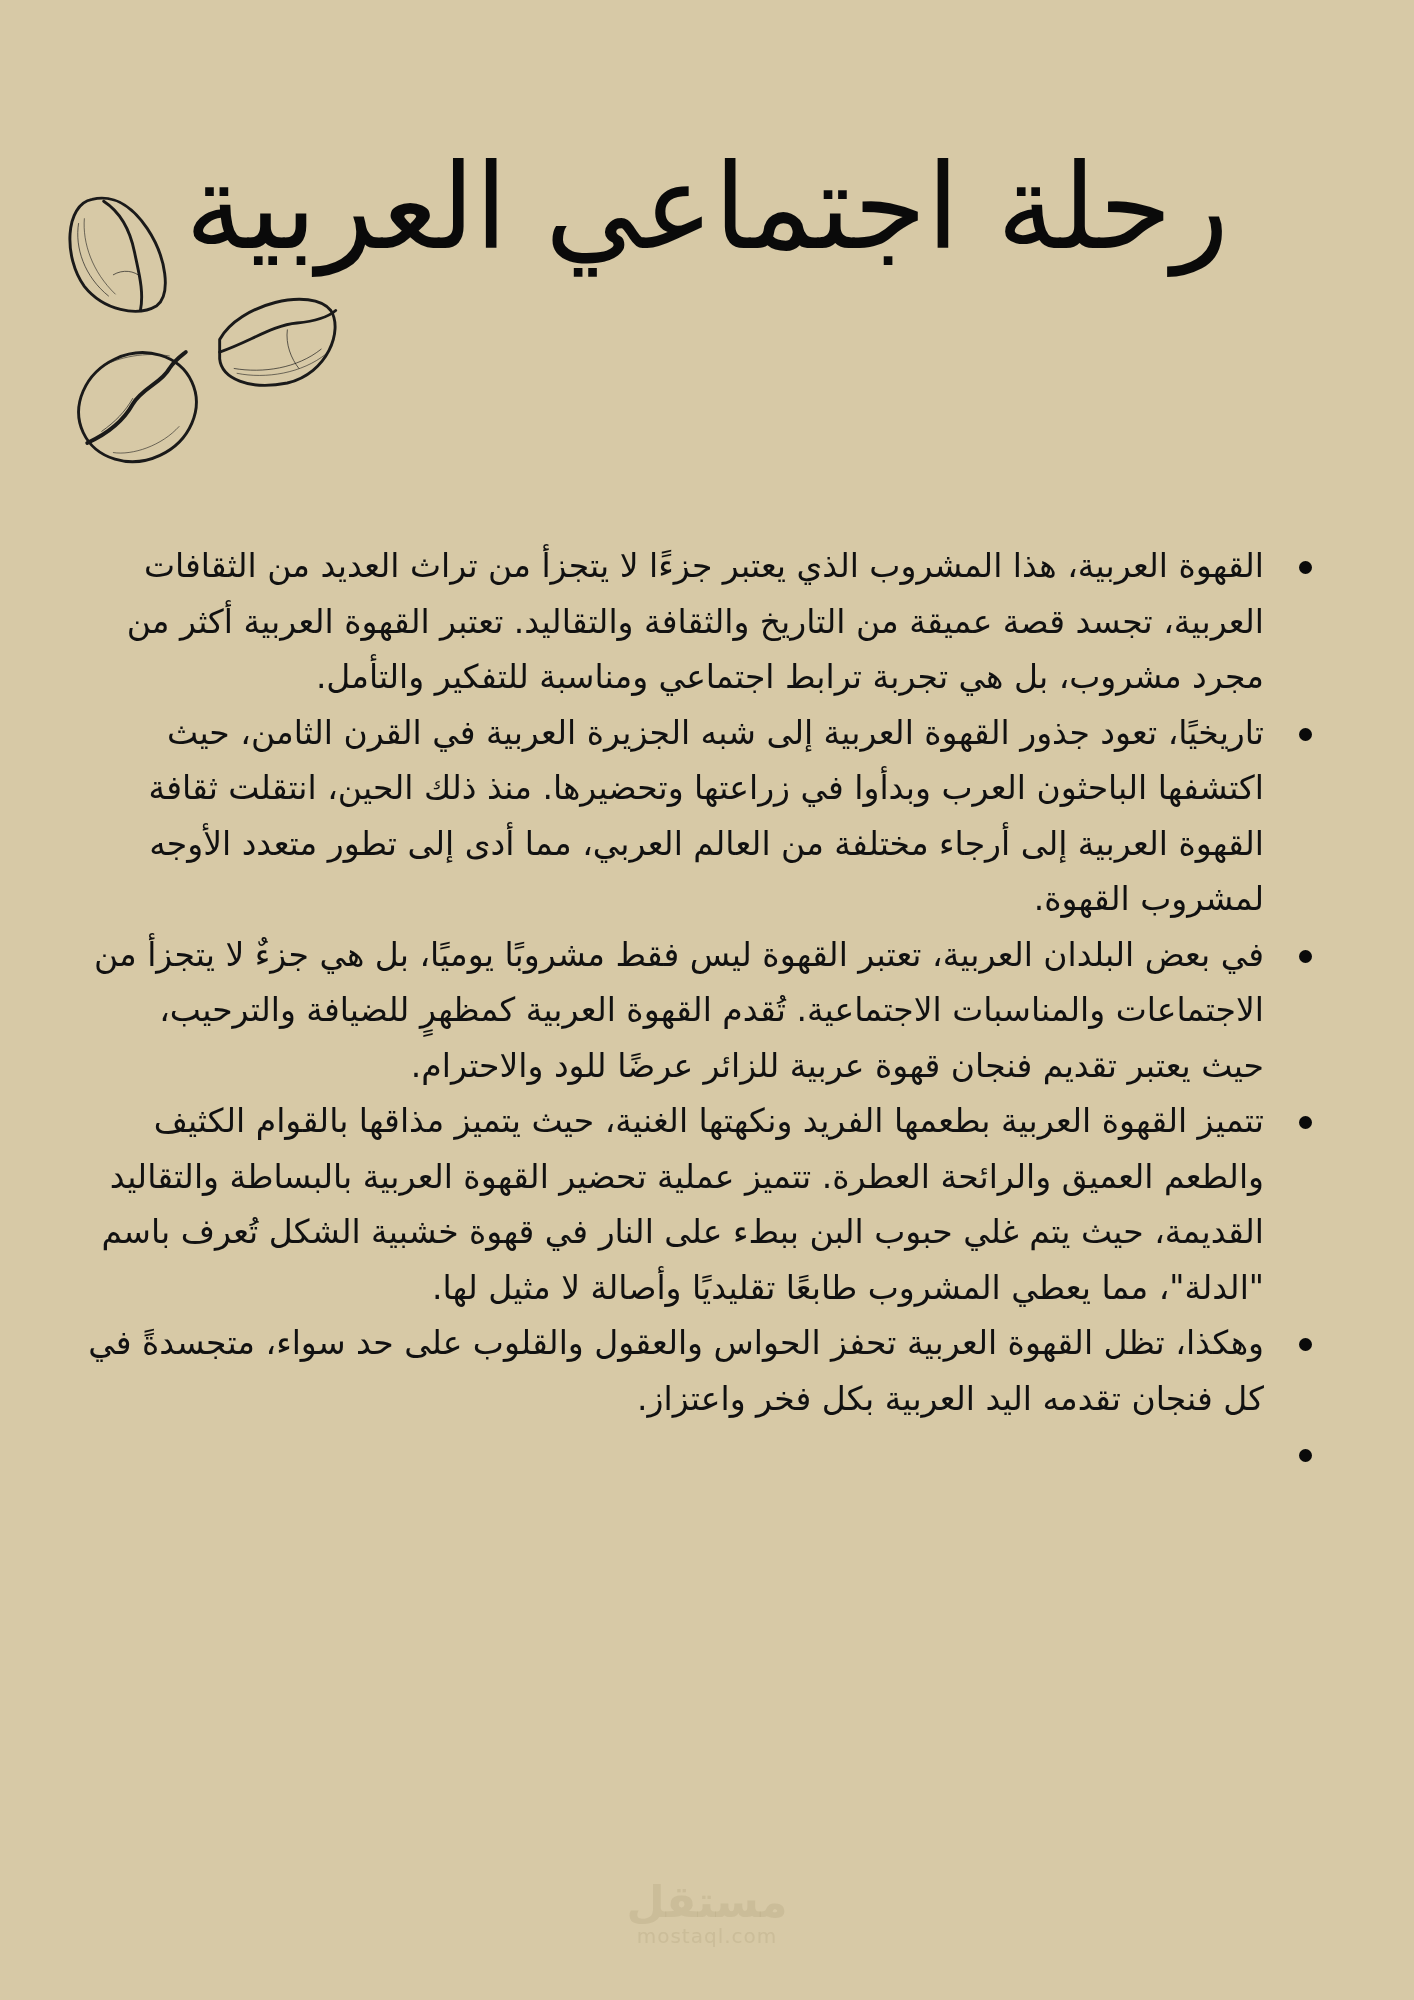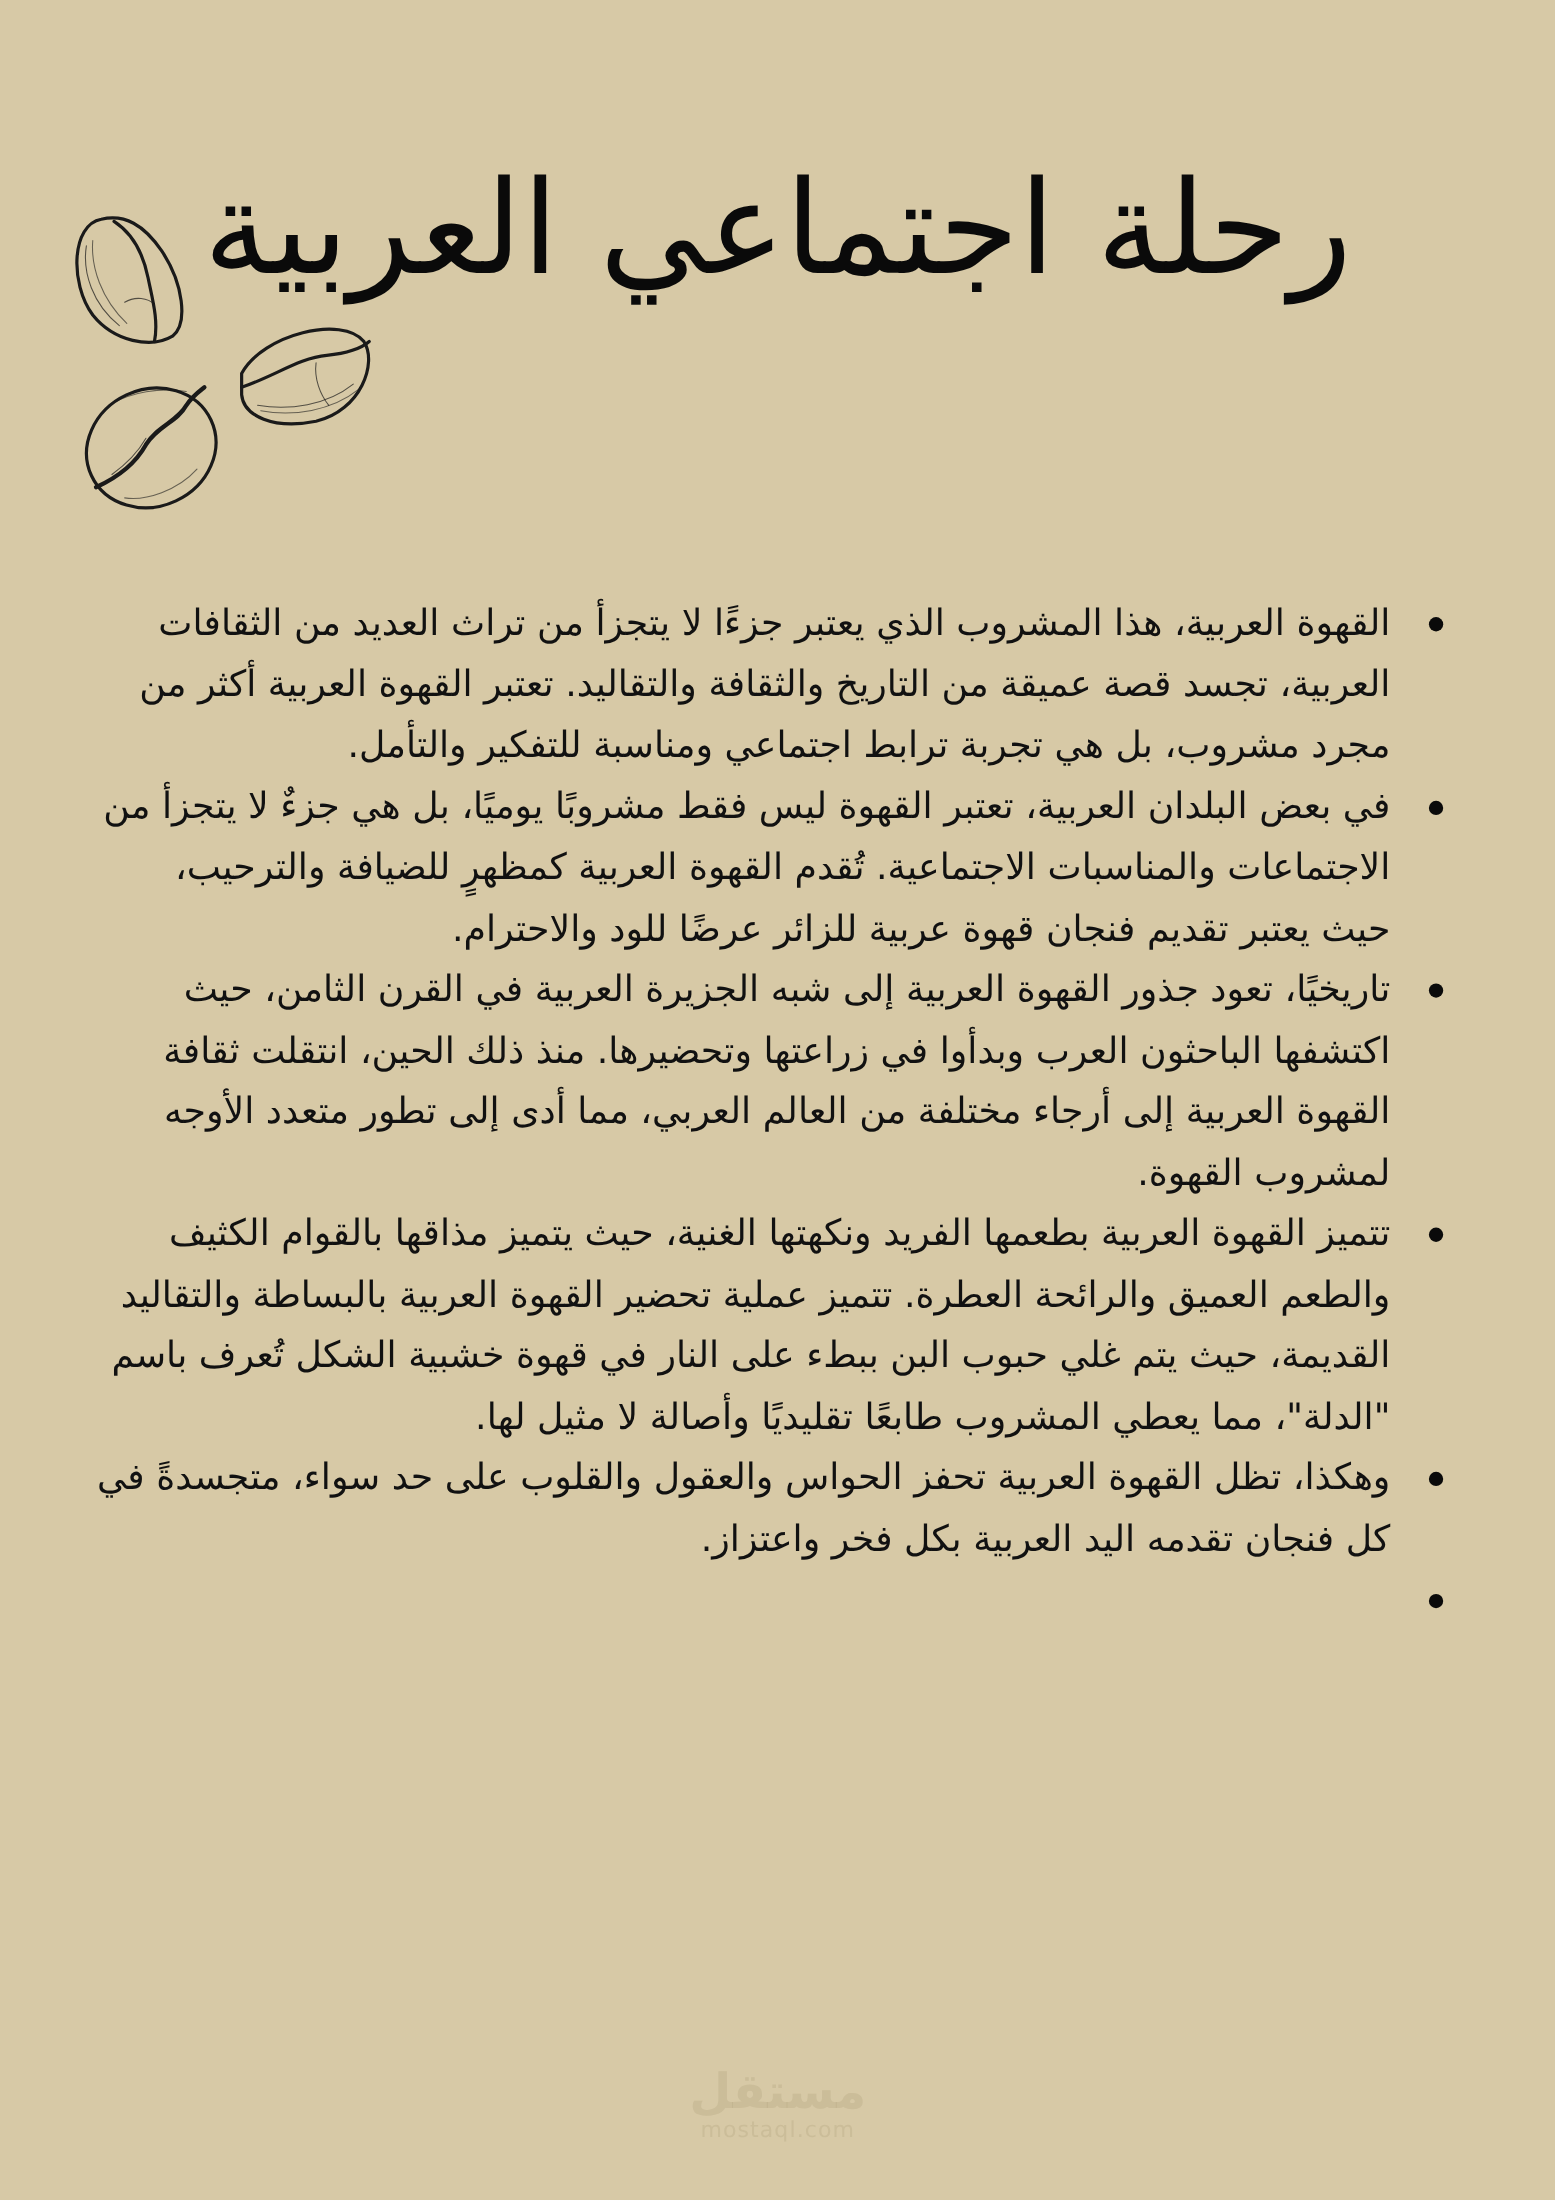--- a/index.html
+++ b/index.html
@@ -125,25 +125,25 @@
 </svg>
 
 <div class="content">
   <ul class="bullet-list">
     <li class="bullet-item">
       <span class="bullet-dot"></span>
       <span>القهوة العربية، هذا المشروب الذي يعتبر جزءًا لا يتجزأ من تراث العديد من الثقافات العربية، تجسد قصة عميقة من التاريخ والثقافة والتقاليد. تعتبر القهوة العربية أكثر من مجرد مشروب، بل هي تجربة ترابط اجتماعي ومناسبة للتفكير والتأمل.</span>
     </li>
     <li class="bullet-item">
       <span class="bullet-dot"></span>
-      <span>في بعض البلدان العربية، تعتبر القهوة ليس فقط مشروبًا يوميًا، بل هي جزءٌ لا يتجزأ من الاجتماعات والمناسبات الاجتماعية. تُقدم القهوة العربية كمظهرٍ للضيافة والترحيب، حيث يعتبر تقديم فنجان قهوة عربية للزائر عرضًا للود والاحترام.</span>
+      <span>تاريخيًا، تعود جذور القهوة العربية إلى شبه الجزيرة العربية في القرن الثامن، حيث اكتشفها الباحثون العرب وبدأوا في زراعتها وتحضيرها. منذ ذلك الحين، انتقلت ثقافة القهوة العربية إلى أرجاء مختلفة من العالم العربي، مما أدى إلى تطور متعدد الأوجه لمشروب القهوة.</span>
     </li>
     <li class="bullet-item">
       <span class="bullet-dot"></span>
-      <span>تاريخيًا، تعود جذور القهوة العربية إلى شبه الجزيرة العربية في القرن الثامن، حيث اكتشفها الباحثون العرب وبدأوا في زراعتها وتحضيرها. منذ ذلك الحين، انتقلت ثقافة القهوة العربية إلى أرجاء مختلفة من العالم العربي، مما أدى إلى تطور متعدد الأوجه لمشروب القهوة.</span>
+      <span>في بعض البلدان العربية، تعتبر القهوة ليس فقط مشروبًا يوميًا، بل هي جزءٌ لا يتجزأ من الاجتماعات والمناسبات الاجتماعية. تُقدم القهوة العربية كمظهرٍ للضيافة والترحيب، حيث يعتبر تقديم فنجان قهوة عربية للزائر عرضًا للود والاحترام.</span>
     </li>
     <li class="bullet-item">
       <span class="bullet-dot"></span>
       <span>تتميز القهوة العربية بطعمها الفريد ونكهتها الغنية، حيث يتميز مذاقها بالقوام الكثيف والطعم العميق والرائحة العطرة. تتميز عملية تحضير القهوة العربية بالبساطة والتقاليد القديمة، حيث يتم غلي حبوب البن ببطء على النار في قهوة خشبية الشكل تُعرف باسم "الدلة"، مما يعطي المشروب طابعًا تقليديًا وأصالة لا مثيل لها.</span>
     </li>
     <li class="bullet-item">
       <span class="bullet-dot"></span>
       <span>وهكذا، تظل القهوة العربية تحفز الحواس والعقول والقلوب على حد سواء، متجسدةً في كل فنجان تقدمه اليد العربية بكل فخر واعتزاز.</span>
     </li>
     <li class="bullet-item empty">

